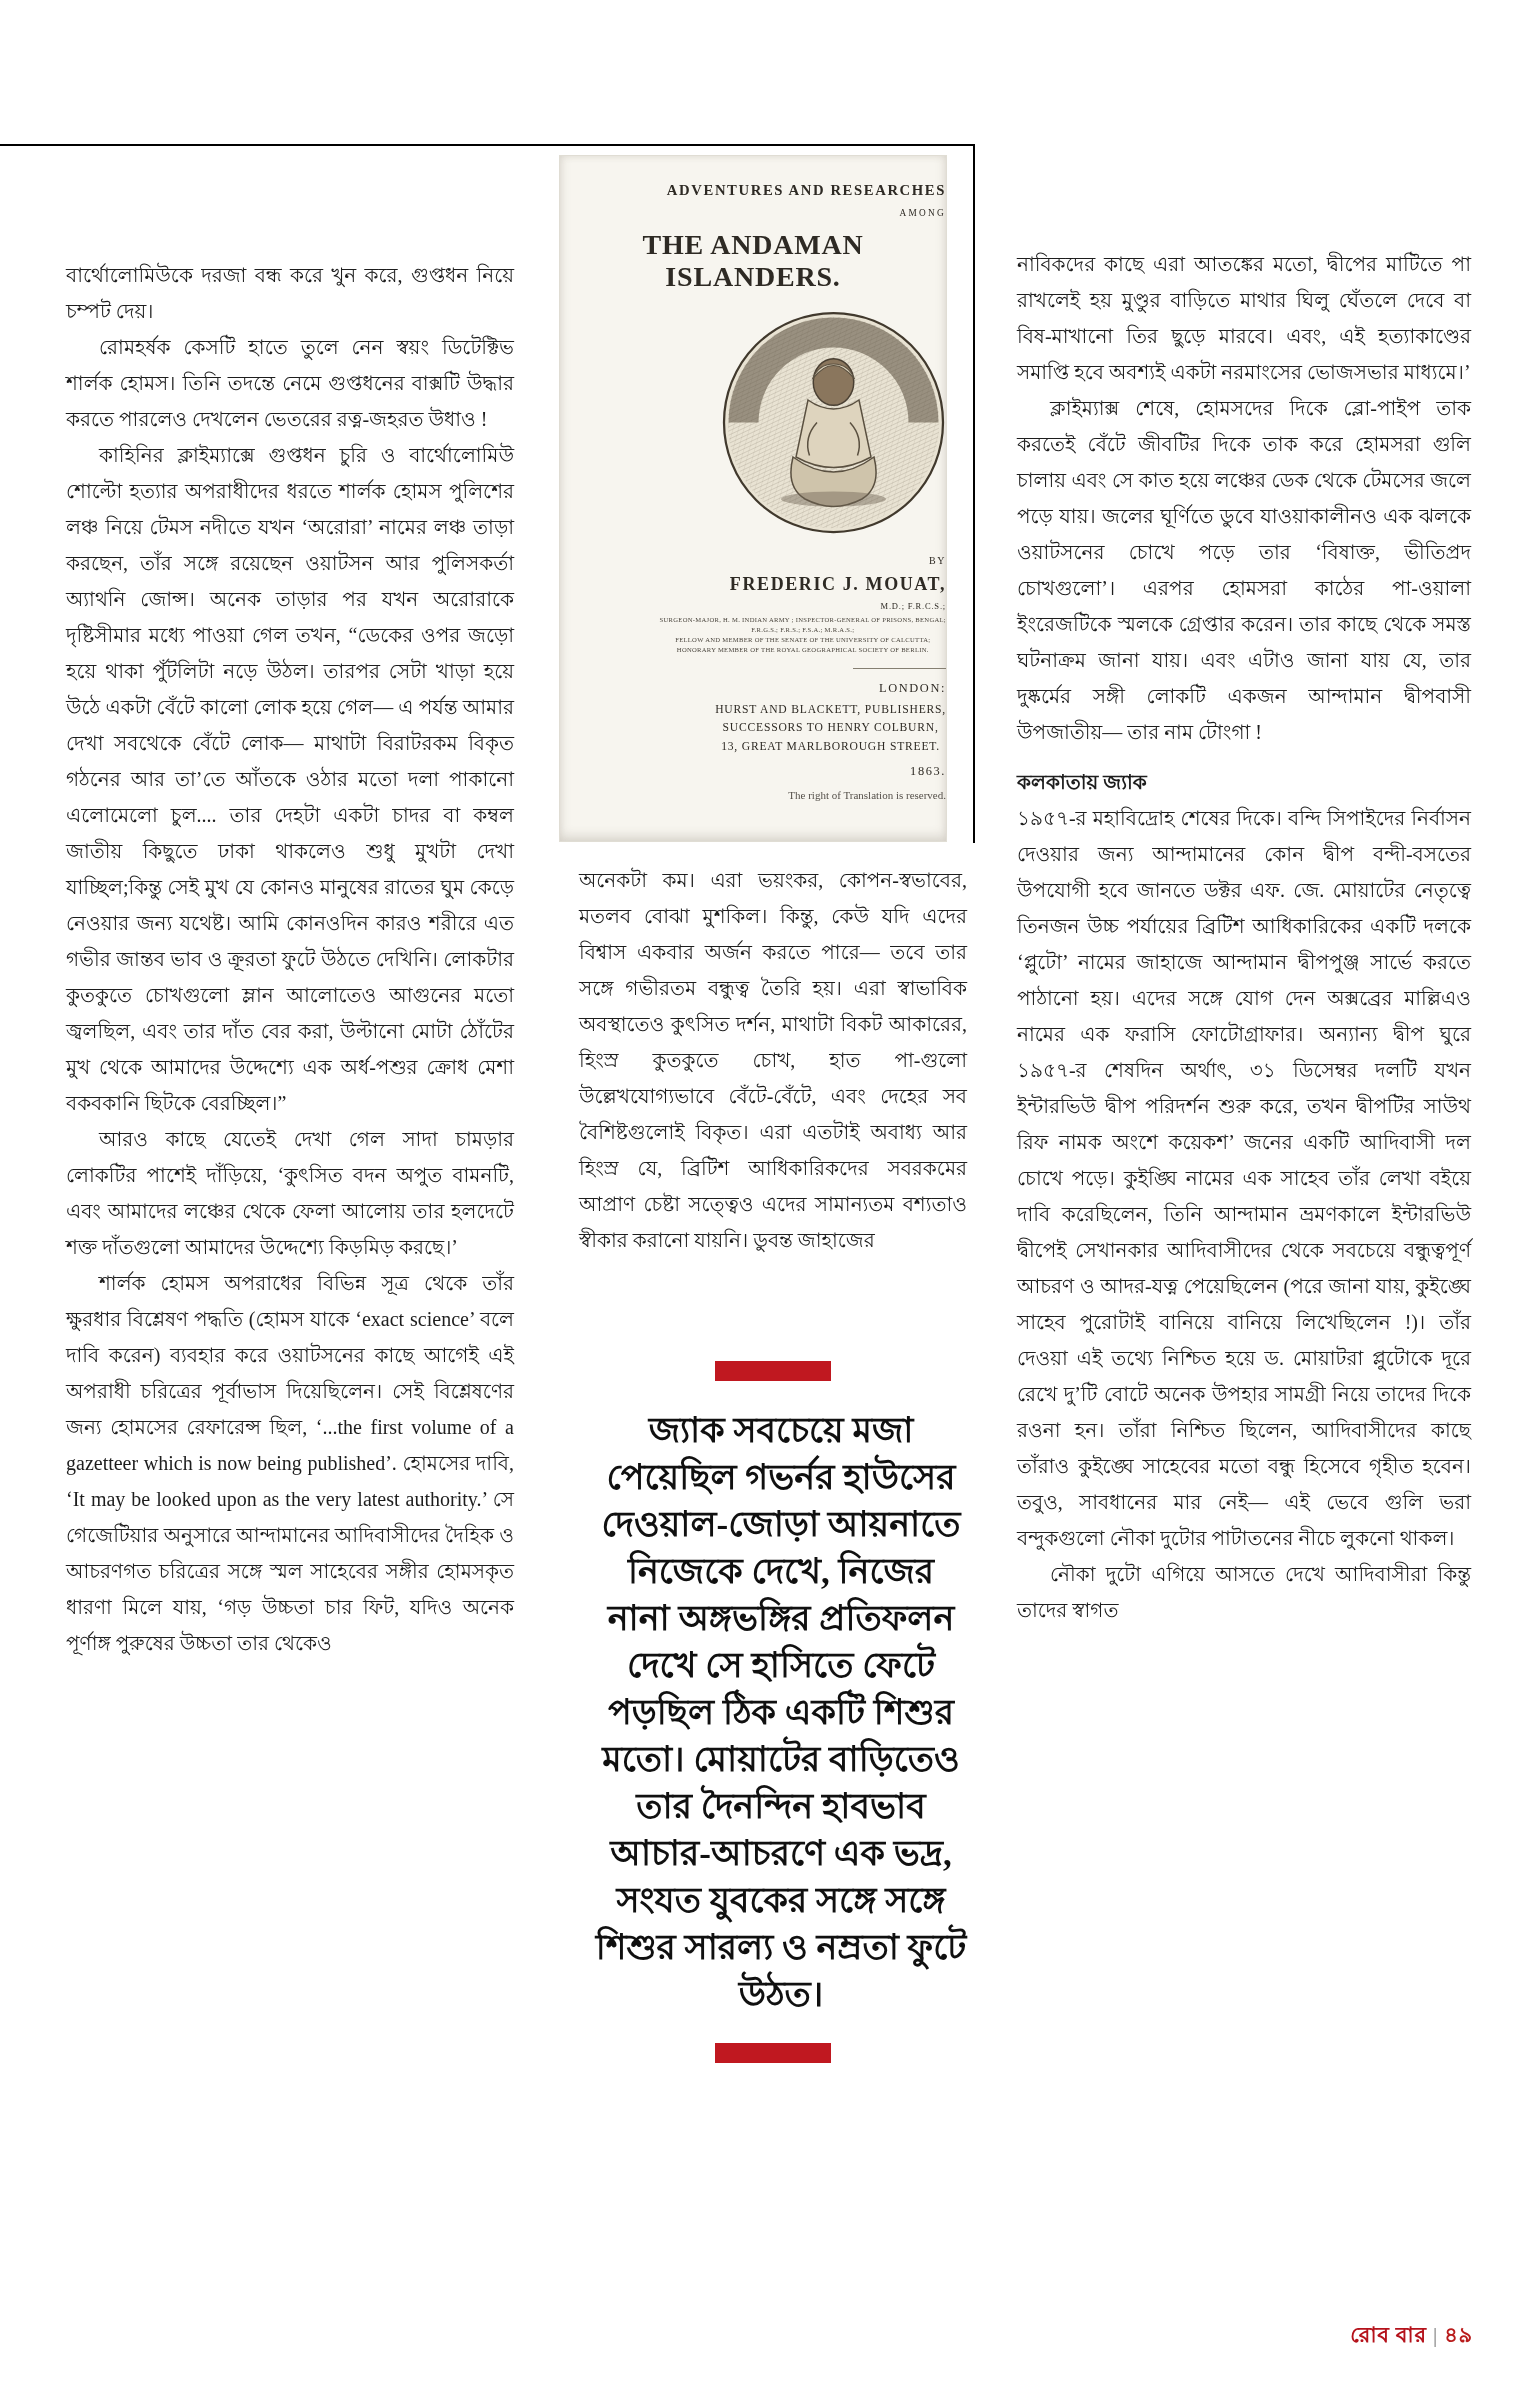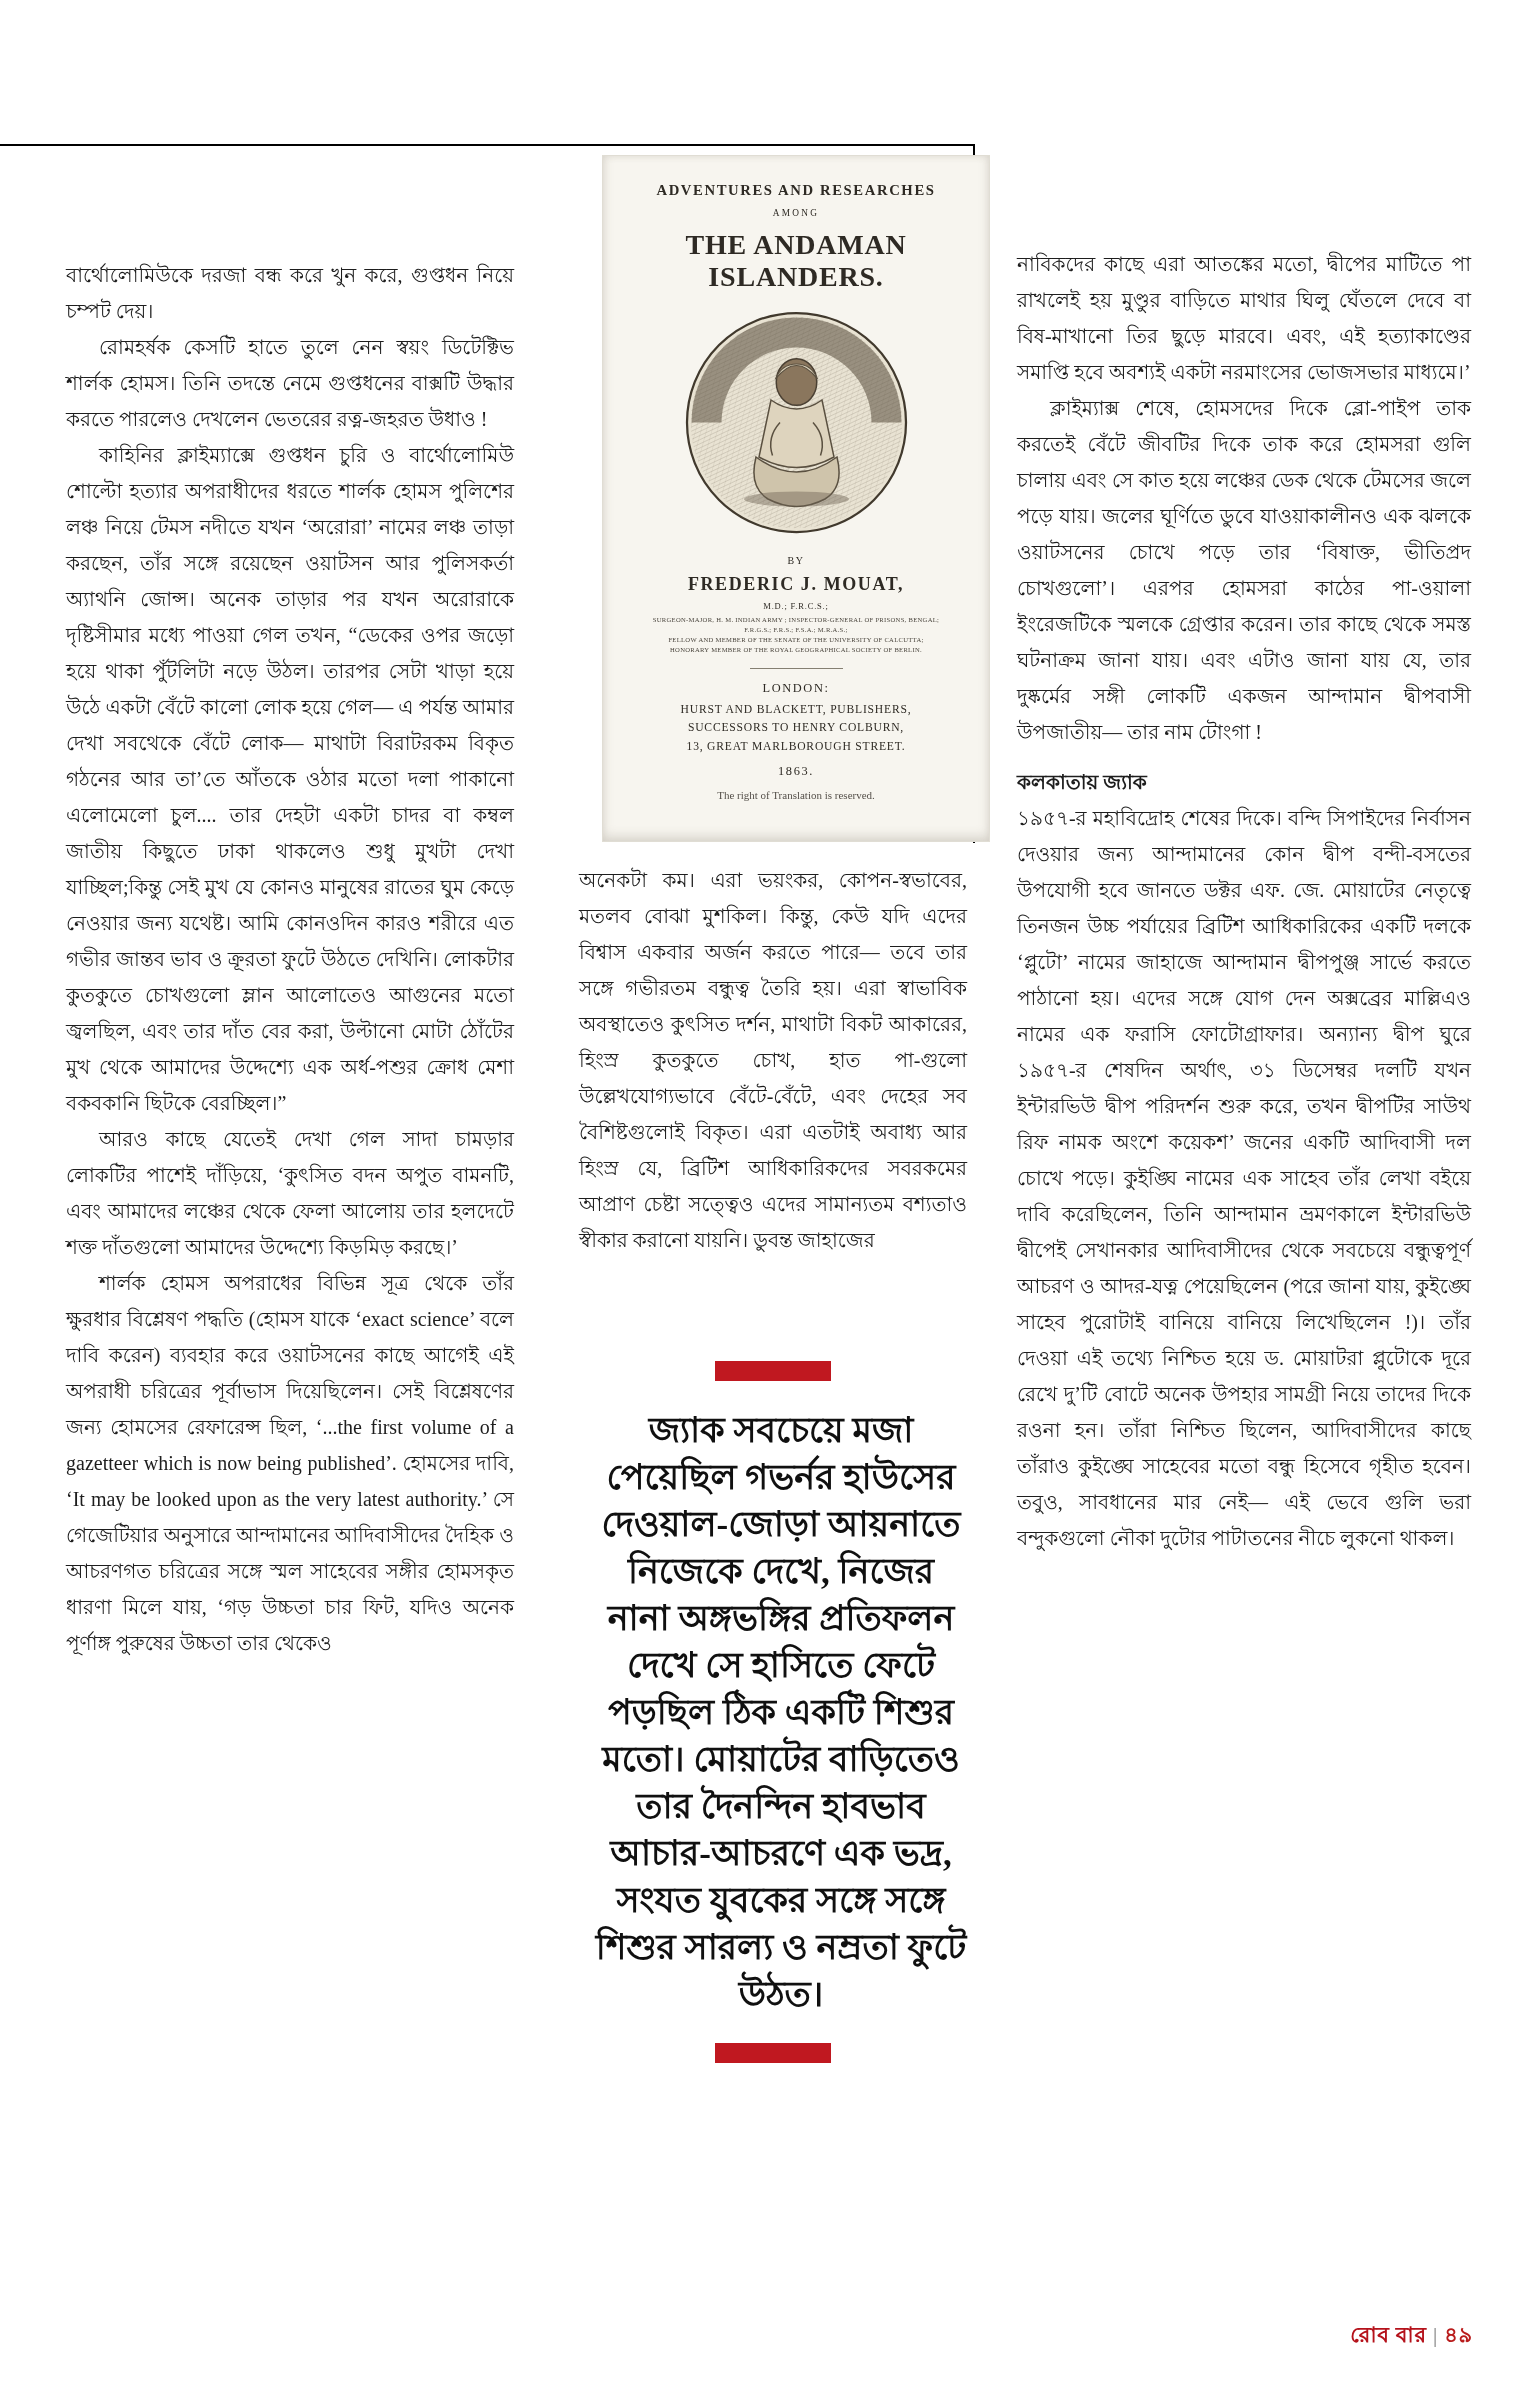--- a/index.html
+++ b/index.html
@@ -35,28 +35,28 @@
   .subhead {
     font-weight: bold;
     font-size: 21px;
     line-height: 36px;
     margin-top: 14px !important;
     text-align: left;
   }
   
   .book-cover {
     position: absolute;
-    left: 602px; top: 155px;
+    left: 559px; top: 155px;
     width: 388px; height: 687px;
     background: #f7f5ef;
     border: 0.8px solid #e0ddd4;
     box-shadow: inset 0 -4.7px 11px rgba(90,80,60,.18), inset 0 1.6px 6.2px rgba(90,80,60,.08);
     display: flex;
     flex-direction: column;
-    align-items: center;
+    align-items: flex-end;
     text-align: center;
     color: #2e2a24;
     padding-top: 26px;
   }
   .bc-t1 { font-size: 14.7px; letter-spacing: 1.6px; font-weight: bold; }
   .bc-t2 { font-size: 9.3px; letter-spacing: 2.3px; margin-top: 9.3px; }
   .bc-t3 { font-size: 28px; letter-spacing: 0.8px; font-weight: bold; margin-top: 11px; }
   .bc-engraving { margin-top: 17px; }
   .bc-by { font-size: 10px; letter-spacing: 1.6px; margin-top: 15.5px; }
   .bc-author { font-size: 18px; letter-spacing: 1.6px; font-weight: bold; margin-top: 7.8px; }
@@ -174,20 +174,21 @@
     <div class="red-bar"></div>
     <div class="pull-quote">জ্যাক সবচেয়ে মজা পেয়েছিল গভর্নর হাউসের দেওয়াল-জোড়া আয়নাতে নিজেকে দেখে, নিজের নানা অঙ্গভঙ্গির প্রতিফলন দেখে সে হাসিতে ফেটে পড়ছিল ঠিক একটি শিশুর মতো। মোয়াটের বাড়িতেও তার দৈনন্দিন হাবভাব আচার-আচরণে এক ভদ্র, সংযত যুবকের সঙ্গে সঙ্গে শিশুর সারল্য ও নম্রতা ফুটে উঠত।</div>
     <div class="red-bar"></div>
   </div>
 
   <div class="col col-right">
     <p>নাবিকদের কাছে এরা আতঙ্কের মতো, দ্বীপের মাটিতে পা রাখলেই হয় মুণ্ডুর বাড়িতে মাথার ঘিলু ঘেঁতলে দেবে বা বিষ-মাখানো তির ছুড়ে মারবে। এবং, এই হত্যাকাণ্ডের সমাপ্তি হবে অবশ্যই একটা নরমাংসের ভোজসভার মাধ্যমে।’</p>
     <p class="indent">ক্লাইম্যাক্স শেষে, হোমসদের দিকে ব্লো-পাইপ তাক করতেই বেঁটে জীবটির দিকে তাক করে হোমসরা গুলি চালায় এবং সে কাত হয়ে লঞ্চের ডেক থেকে টেমসের জলে পড়ে যায়। জলের ঘূর্ণিতে ডুবে যাওয়াকালীনও এক ঝলকে ওয়াটসনের চোখে পড়ে তার ‘বিষাক্ত, ভীতিপ্রদ চোখগুলো’। এরপর হোমসরা কাঠের পা-ওয়ালা ইংরেজটিকে স্মলকে গ্রেপ্তার করেন। তার কাছে থেকে সমস্ত ঘটনাক্রম জানা যায়। এবং এটাও জানা যায় যে, তার দুষ্কর্মের সঙ্গী লোকটি একজন আন্দামান দ্বীপবাসী উপজাতীয়— তার নাম টোংগা !</p>
     <p class="subhead">কলকাতায় জ্যাক</p>
     <p>১৯৫৭-র মহাবিদ্রোহ শেষের দিকে। বন্দি সিপাইদের নির্বাসন দেওয়ার জন্য আন্দামানের কোন দ্বীপ বন্দী-বসতের উপযোগী হবে জানতে ডক্টর এফ. জে. মোয়াটের নেতৃত্বে তিনজন উচ্চ পর্যায়ের ব্রিটিশ আধিকারিকের একটি দলকে ‘প্লুটো’ নামের জাহাজে আন্দামান দ্বীপপুঞ্জ সার্ভে করতে পাঠানো হয়। এদের সঙ্গে যোগ দেন অক্সব্রের মাল্লিএও নামের এক ফরাসি ফোটোগ্রাফার। অন্যান্য দ্বীপ ঘুরে ১৯৫৭-র শেষদিন অর্থাৎ, ৩১ ডিসেম্বর দলটি যখন ইন্টারভিউ দ্বীপ পরিদর্শন শুরু করে, তখন দ্বীপটির সাউথ রিফ নামক অংশে কয়েকশ’ জনের একটি আদিবাসী দল চোখে পড়ে। কুইঙ্ঘি নামের এক সাহেব তাঁর লেখা বইয়ে দাবি করেছিলেন, তিনি আন্দামান ভ্রমণকালে ইন্টারভিউ দ্বীপেই সেখানকার আদিবাসীদের থেকে সবচেয়ে বন্ধুত্বপূর্ণ আচরণ ও আদর-যত্ন পেয়েছিলেন (পরে জানা যায়, কুইঙ্ঘে সাহেব পুরোটাই বানিয়ে বানিয়ে লিখেছিলেন !)। তাঁর দেওয়া এই তথ্যে নিশ্চিত হয়ে ড. মোয়াটরা প্লুটোকে দূরে রেখে দু’টি বোটে অনেক উপহার সামগ্রী নিয়ে তাদের দিকে রওনা হন। তাঁরা নিশ্চিত ছিলেন, আদিবাসীদের কাছে তাঁরাও কুইঙ্ঘে সাহেবের মতো বন্ধু হিসেবে গৃহীত হবেন। তবুও, সাবধানের মার নেই— এই ভেবে গুলি ভরা বন্দুকগুলো নৌকা দুটোর পাটাতনের নীচে লুকনো থাকল।</p>
+    <p class="indent">নৌকা দুটো এগিয়ে আসতে দেখে আদিবাসীরা কিন্তু তাদের স্বাগত</p>
   </div>
 
   <div class="footer">
     <span class="mag">রোব বার</span><span class="sep">|</span><span class="num">৪৯</span>
   </div>
 
 </div>
 
 
 </body></html>

